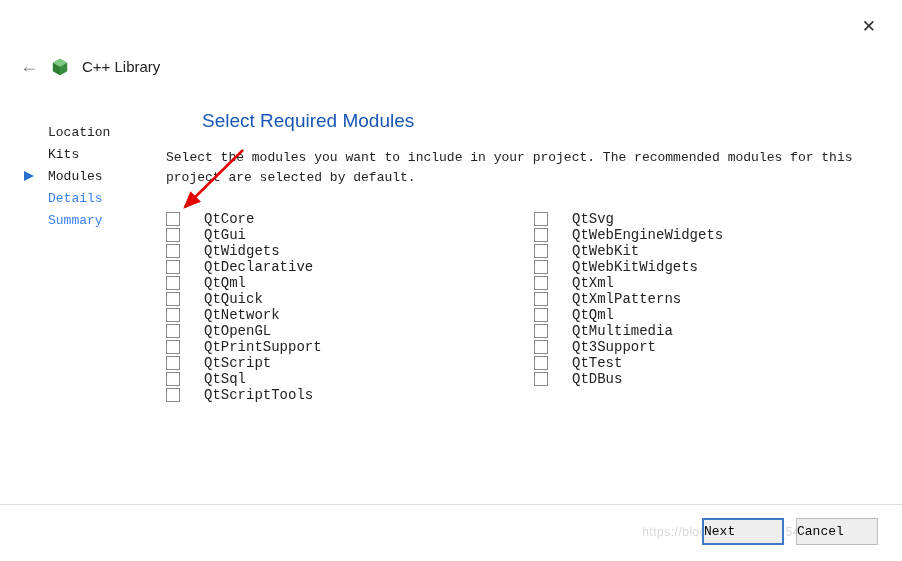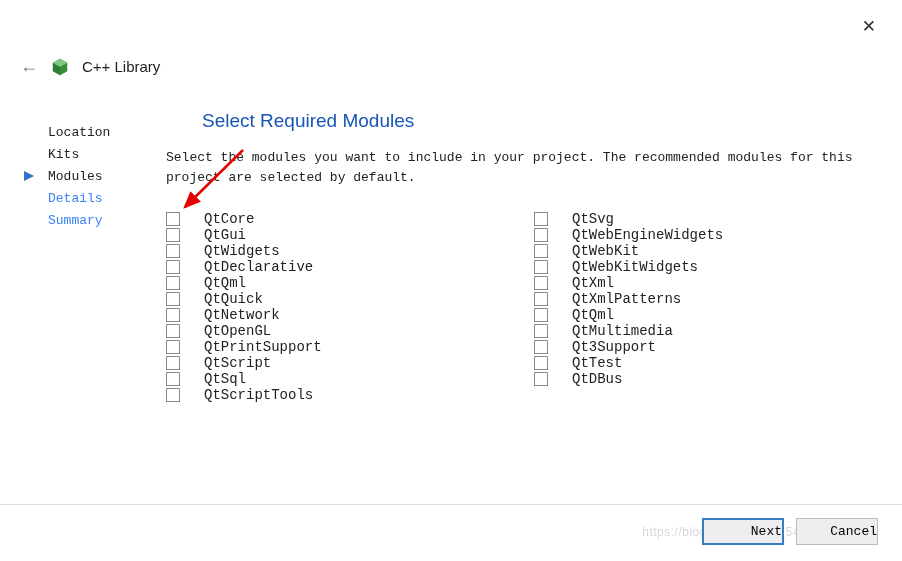--- a/index.html
+++ b/index.html
@@ -126,21 +126,21 @@
       left: -900px;
       right: -24px;
       height: 1px;
       background: #ddd;
     }
     .btn {
       font-family: "Courier New", monospace;
       font-size: 13px;
       padding: 4px 0;
       width: 82px;
-      text-align: right;
+      text-align: left;
       background: #eee;
       border: 1px solid #bbb;
       cursor: pointer;
     }
     .btn.primary {
       border: 2px solid #3b7ac7;
       background: #eee;
     }
     .red-arrow {
       position: absolute;

